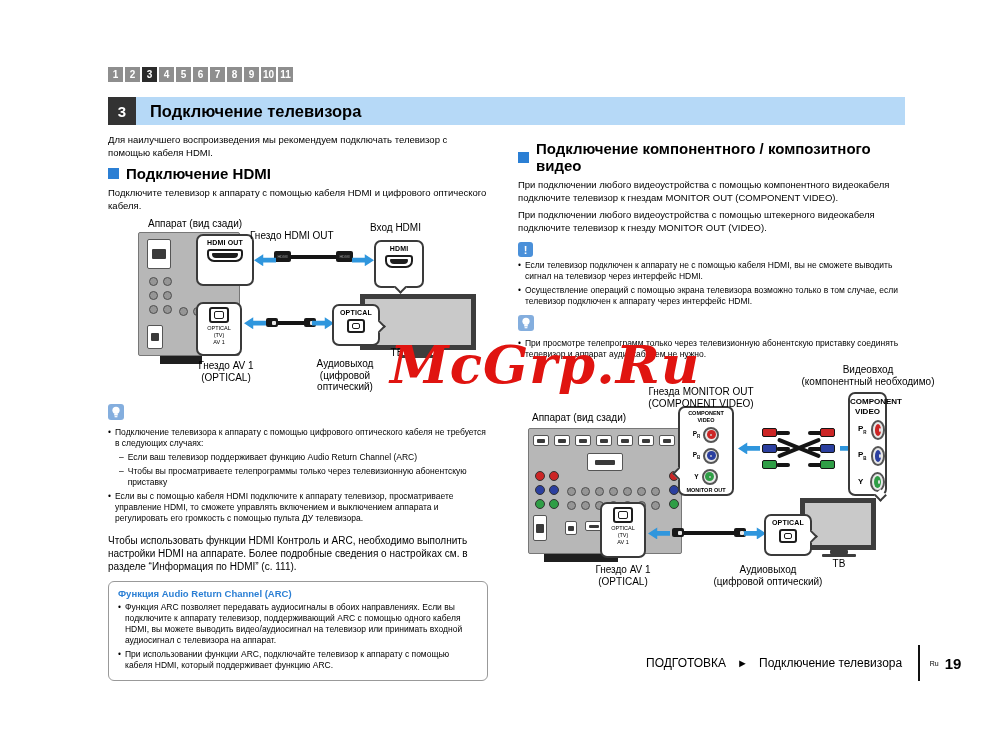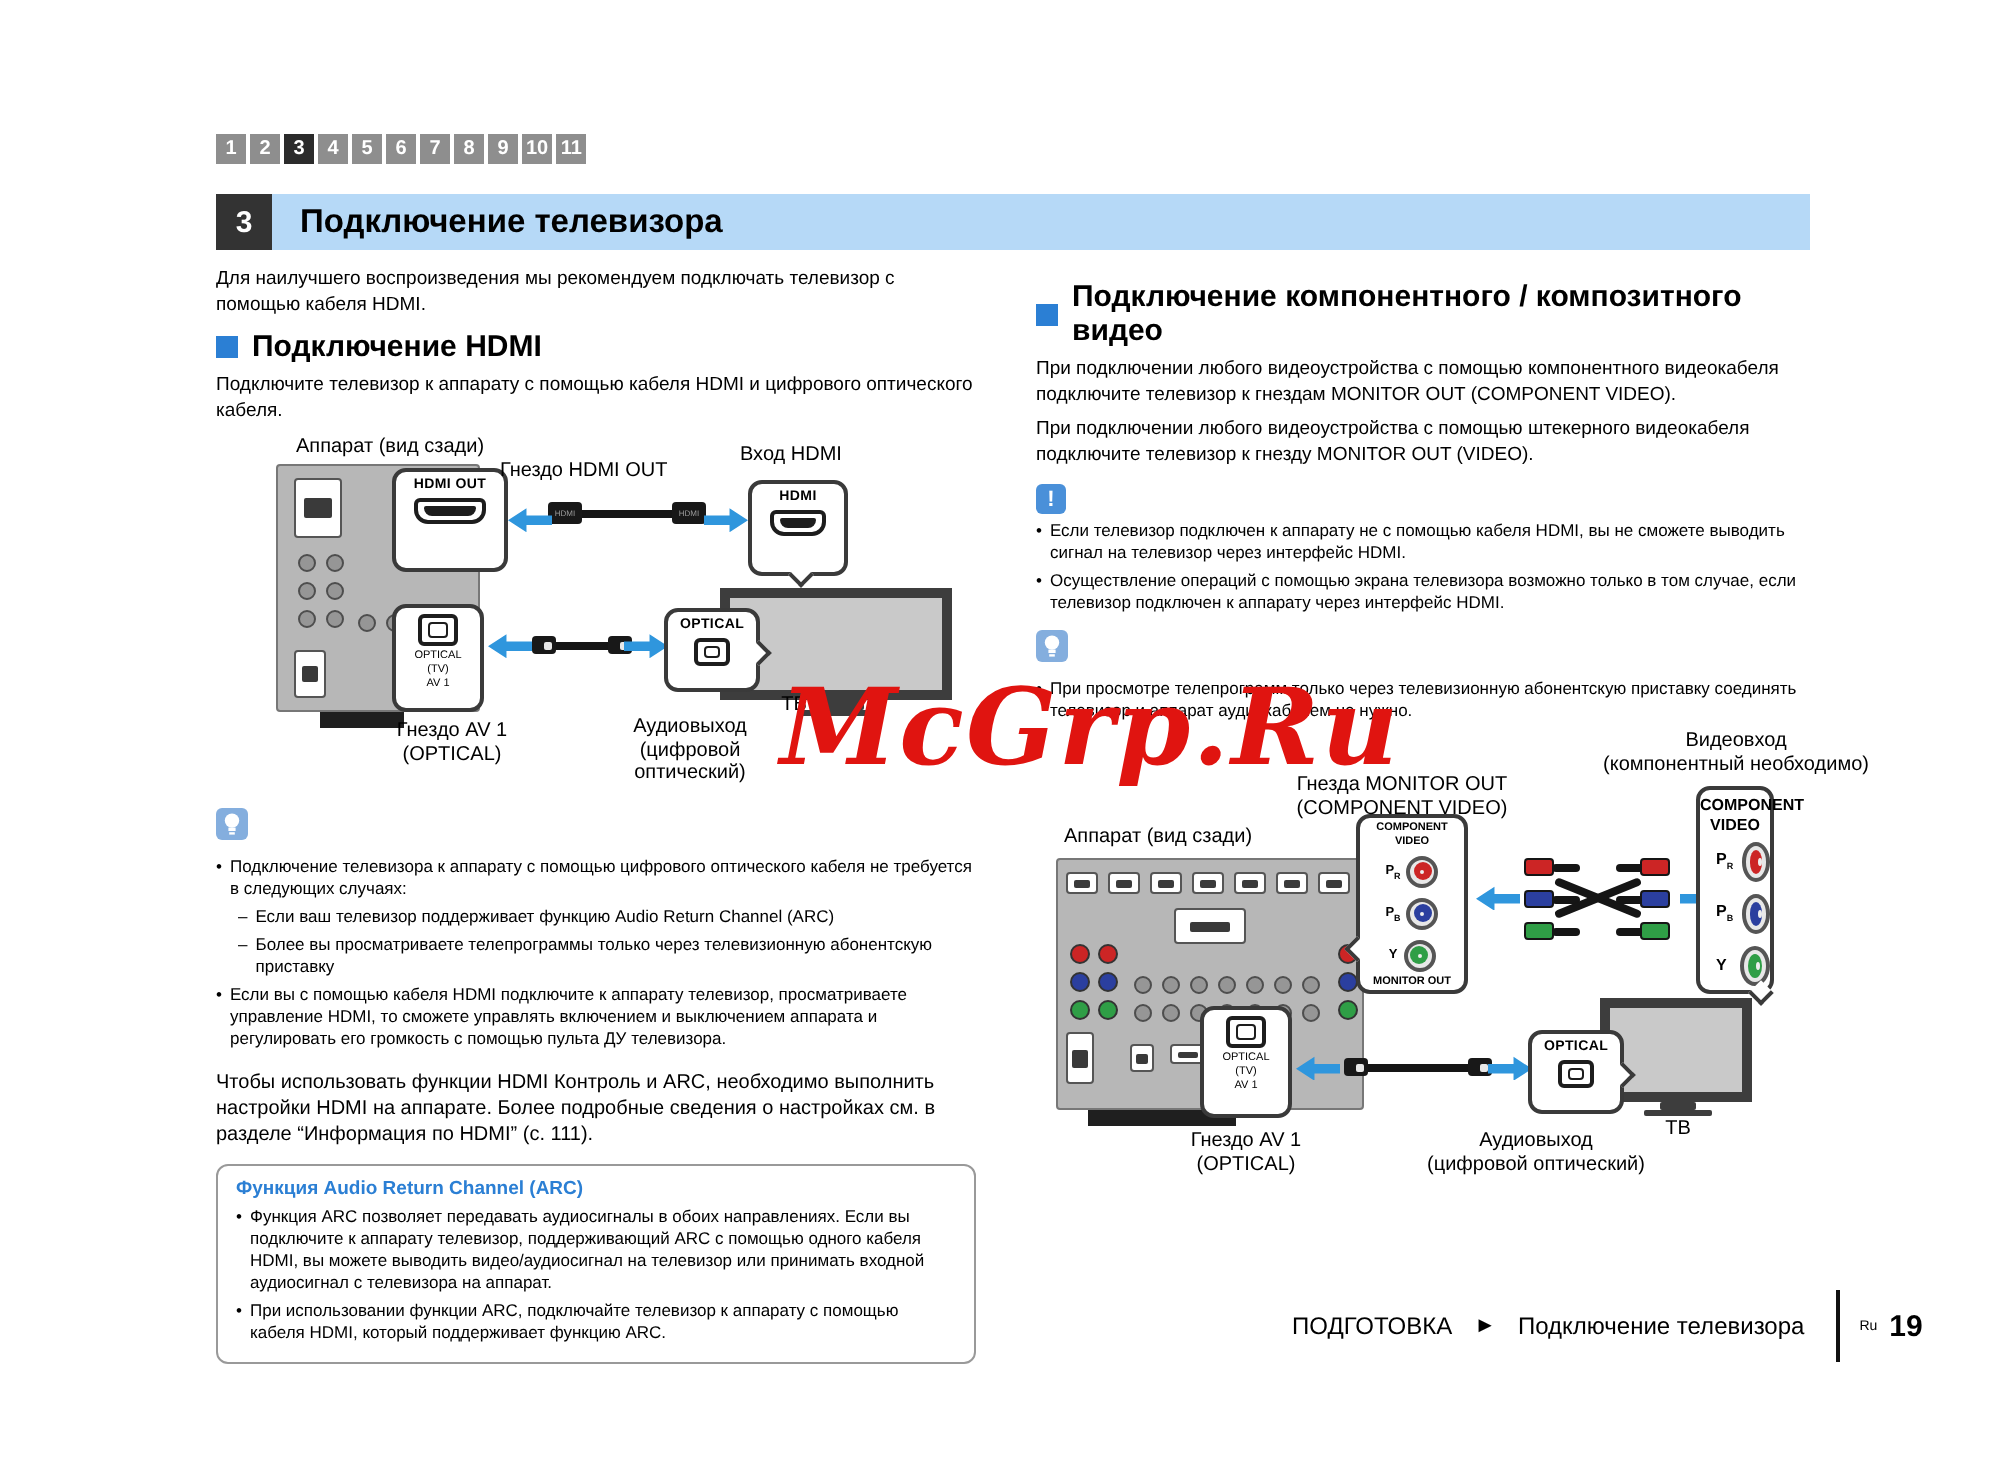--- a/index.html
+++ b/index.html
@@ -222,21 +222,21 @@
     <div class="bi">
       <span class="bm">•</span>
       <span class="bt">Подключение телевизора к аппарату с помощью цифрового оптического кабеля не требуется в следующих случаях:</span>
     </div>
     <div class="bi sub">
       <span class="bm">–</span>
       <span class="bt">Если ваш телевизор поддерживает функцию Audio Return Channel (ARC)</span>
     </div>
     <div class="bi sub">
       <span class="bm">–</span>
-      <span class="bt">Более вы просматриваете телепрограммы только через телевизионную абонентскую приставку</span>
+      <span class="bt">Чтобы вы просматриваете телепрограммы только через телевизионную абонентскую приставку</span>
     </div>
     <div class="bi">
       <span class="bm">•</span>
       <span class="bt">Если вы с помощью кабеля HDMI подключите к аппарату телевизор, просматриваете управление HDMI, то сможете управлять включением и выключением аппарата и регулировать его громкость с помощью пульта ДУ телевизора.</span>
     </div>
 
     <p class="p" style="margin-top:9px;font-size:10px;">Чтобы использовать функции HDMI Контроль и ARC, необходимо выполнить настройки HDMI на аппарате. Более подробные сведения о настройках см. в разделе “Информация по HDMI” (с. 111).</p>
 
     <div class="note-box">
       <div class="note-title">Функция Audio Return Channel (ARC)</div>

